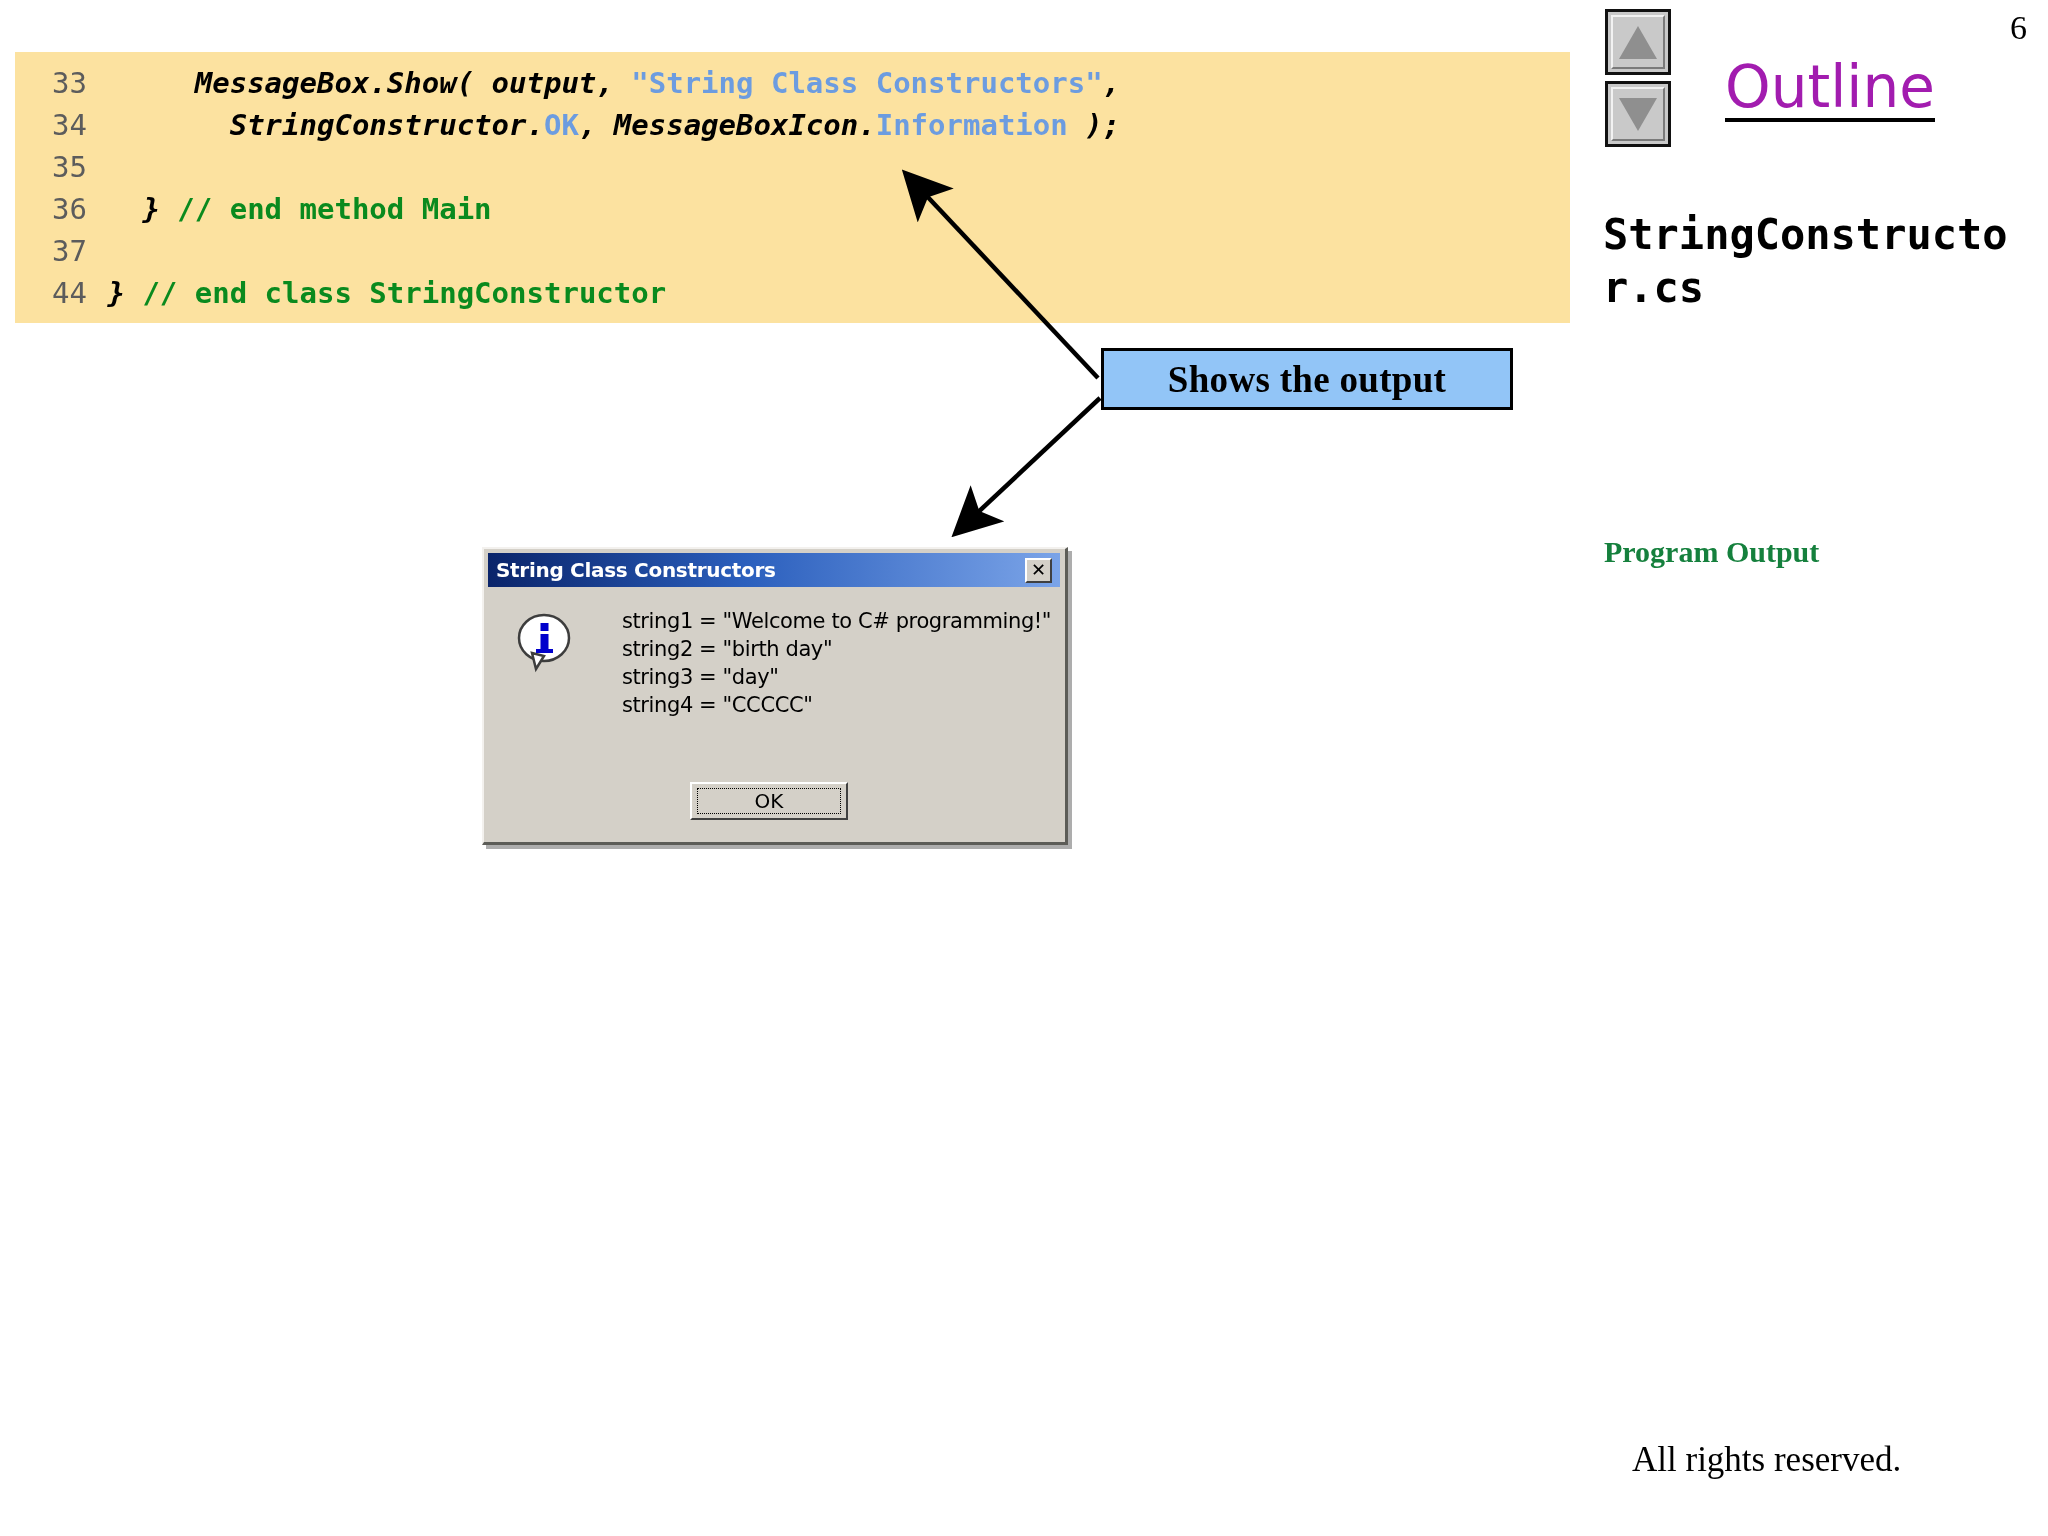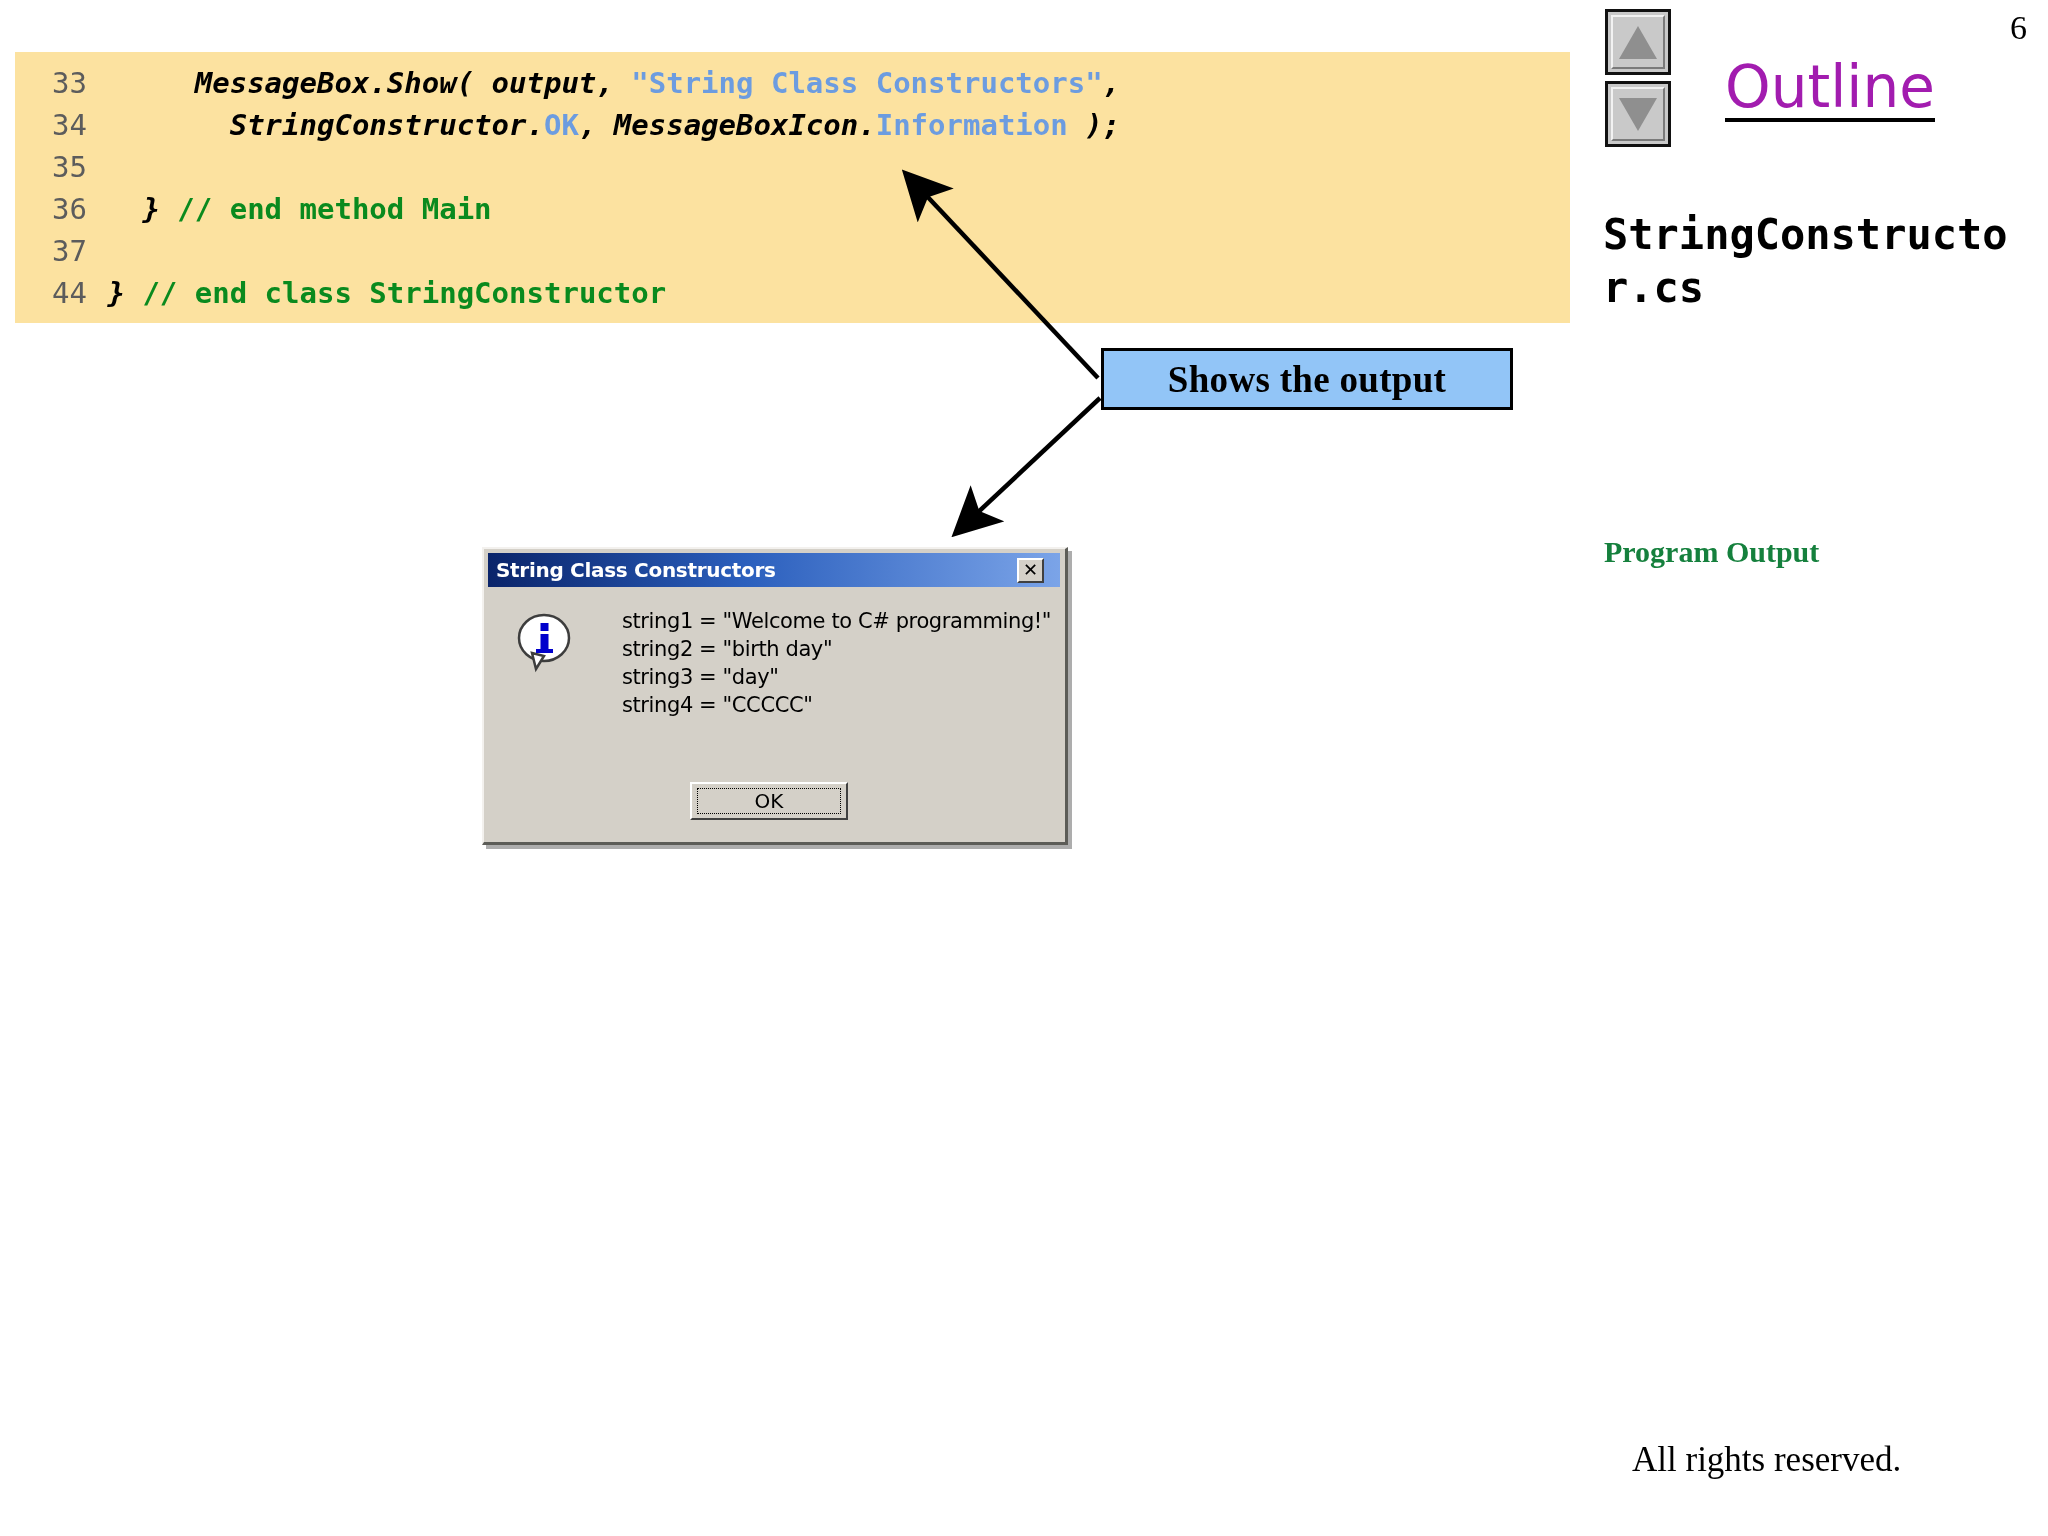--- a/index.html
+++ b/index.html
@@ -99,21 +99,21 @@
   }
   #mb-titlebar {
     position: absolute;
     left: 4px; top: 4px;
     width: 572px;
     height: 34px;
     background: linear-gradient(to right, #0a246a 0%, #2b5fbd 45%, #7ba4e8 100%);
     display: flex;
     align-items: center;
     box-sizing: border-box;
-    padding: 0 16px 0 8px;
+    padding: 0 8px 0 8px;
   }
   #mb-title {
     color: #ffffff;
     font-family: "DejaVu Sans", "Liberation Sans", sans-serif;
     font-size: 20px;
     font-weight: bold;
     flex: 1;
     white-space: nowrap;
     letter-spacing: -0.3px;
   }

